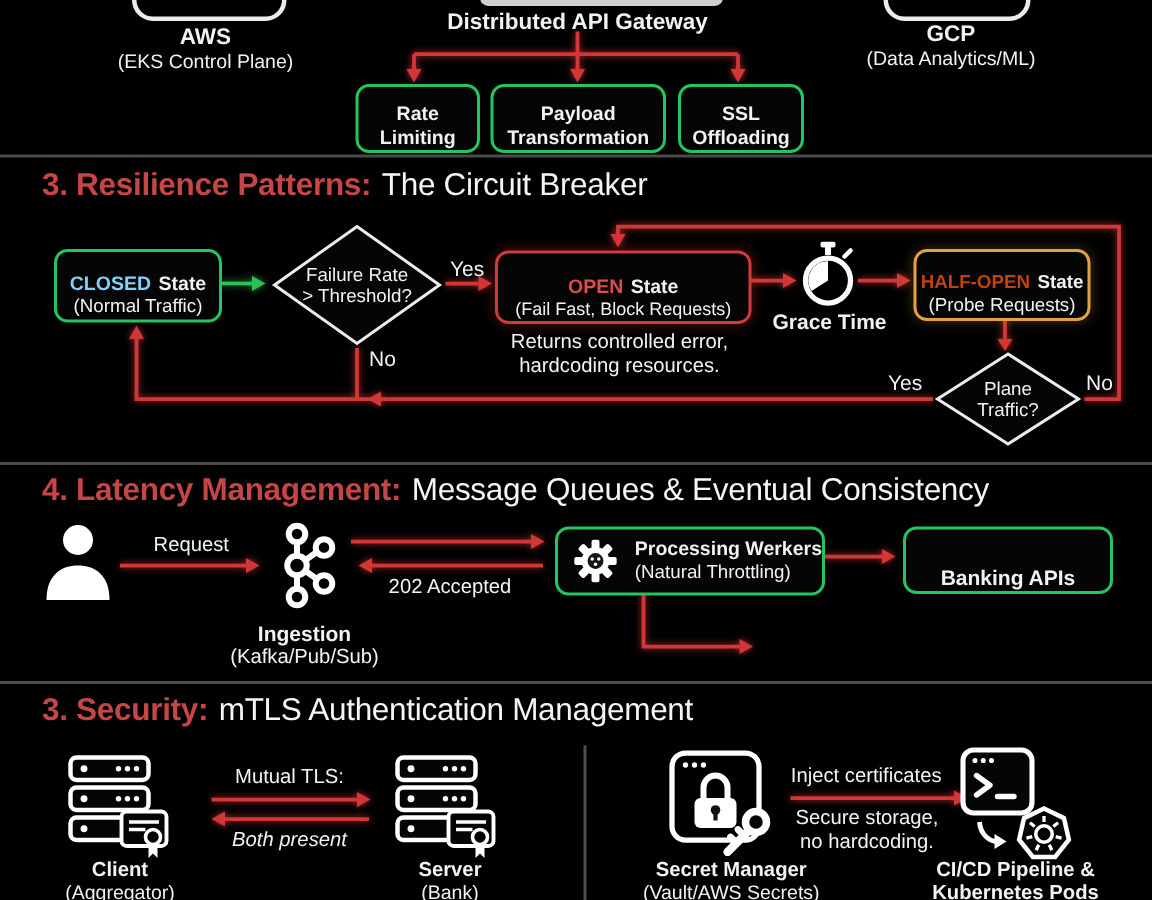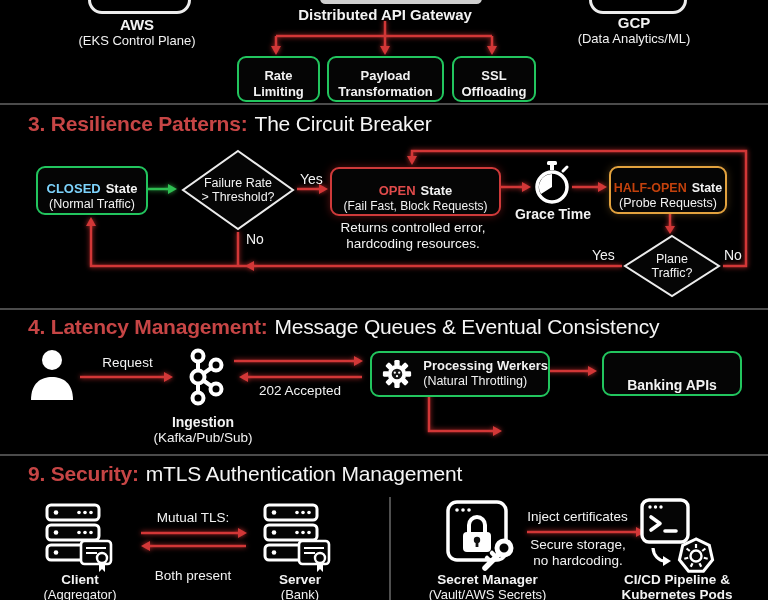--- a/index.html
+++ b/index.html
@@ -234,21 +234,21 @@
   </div>
 
   <div class="box" style="left:602px;top:351px;width:136px;height:41px;">
     <div class="l1" style="font-size:14px;">Banking APIs</div>
   </div>
 
 
   <div class="divider" style="top:454px;"></div>
 
   <div class="heading" style="left:28px;top:462px;">
-    <span class="hr">9. Security:</span><span class="hw">mTLS Authentication Management</span>
+    <span class="hr">3. Security:</span><span class="hw">mTLS Authentication Management</span>
   </div>
 
   <svg class="abs" style="left:45px;top:503px;" width="72" height="70" viewBox="0 0 72 70">
     <g stroke="#fff" stroke-width="3" fill="#050505">
       <rect x="2" y="2" width="52" height="15" rx="4"></rect>
         <rect x="2" y="22" width="52" height="15" rx="4"></rect>
         <rect x="2" y="42" width="52" height="15" rx="4"></rect>
     </g>
     <g fill="#fff">
       <circle cx="11" cy="9.5" r="2.3"></circle>
@@ -262,21 +262,21 @@
       <circle cx="11" cy="49.5" r="2.3"></circle>
     </g>
     <g>
       <rect x="36" y="38" width="30" height="23" rx="3.5" fill="#050505" stroke="#fff" stroke-width="2.6"></rect>
       <path d="M41 45 H61 M41 50 H52" stroke="#fff" stroke-width="2.2"></path>
       <circle cx="57" cy="55" r="5" fill="#050505" stroke="#fff" stroke-width="2.4"></circle>
       <path d="M54 59 V69 L57 66 L60 69 V59" fill="#fff"></path>
     </g>
   </svg>
   <div class="lbl ctr" style="left:133px;top:510px;width:120px;">Mutual TLS:</div>
-  <div class="lbl ctr" style="left:123px;top:568px;width:140px;">
+  <div class="lbl ctr" style="left:123px;top:552px;width:140px;font-style:italic;">
     <div>Both present</div>
   </div>
   <svg class="abs" style="left:263px;top:503px;" width="72" height="70" viewBox="0 0 72 70">
     <g stroke="#fff" stroke-width="3" fill="#050505">
       <rect x="2" y="2" width="52" height="15" rx="4"></rect>
         <rect x="2" y="22" width="52" height="15" rx="4"></rect>
         <rect x="2" y="42" width="52" height="15" rx="4"></rect>
     </g>
     <g fill="#fff">
       <circle cx="11" cy="9.5" r="2.3"></circle>

